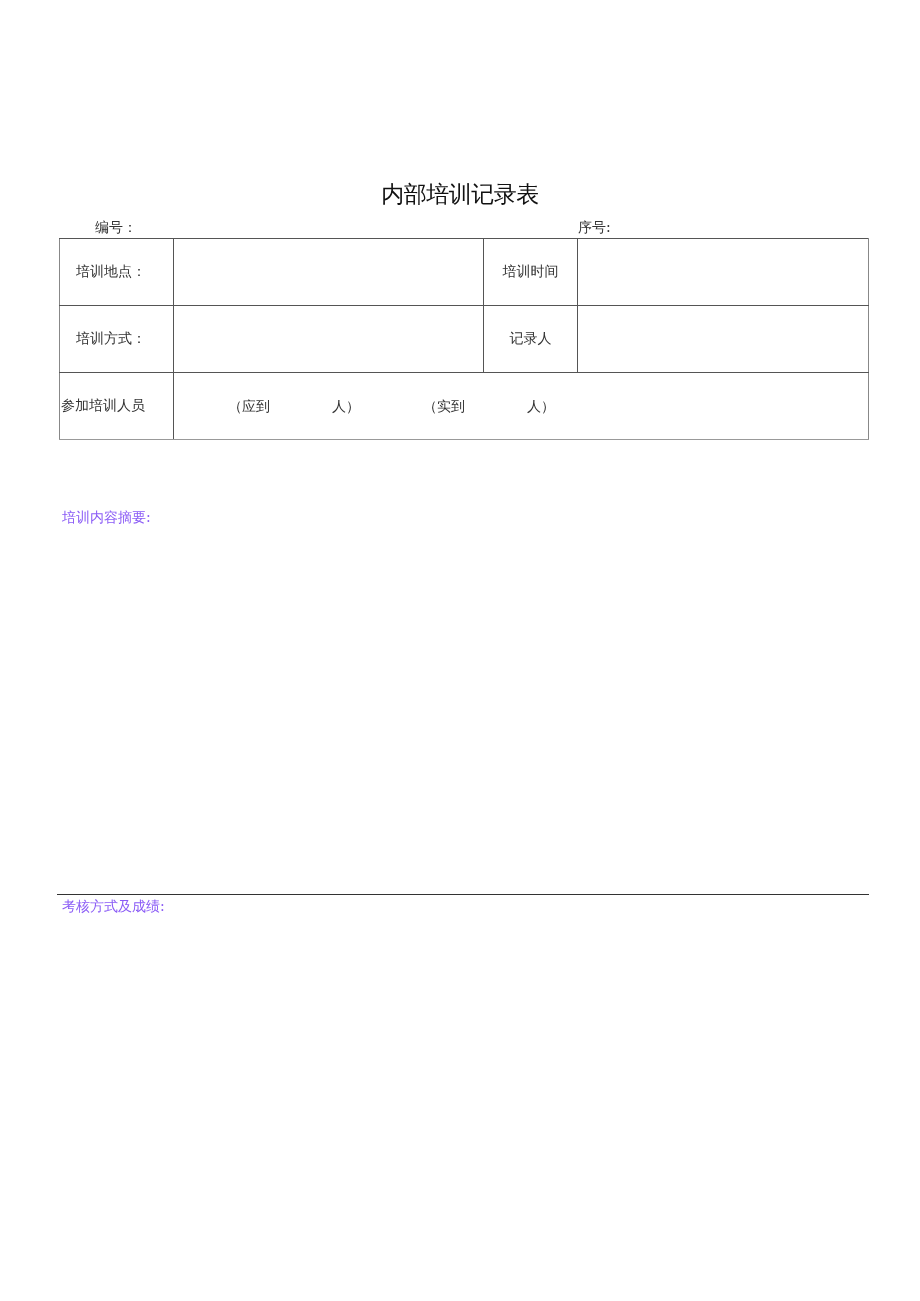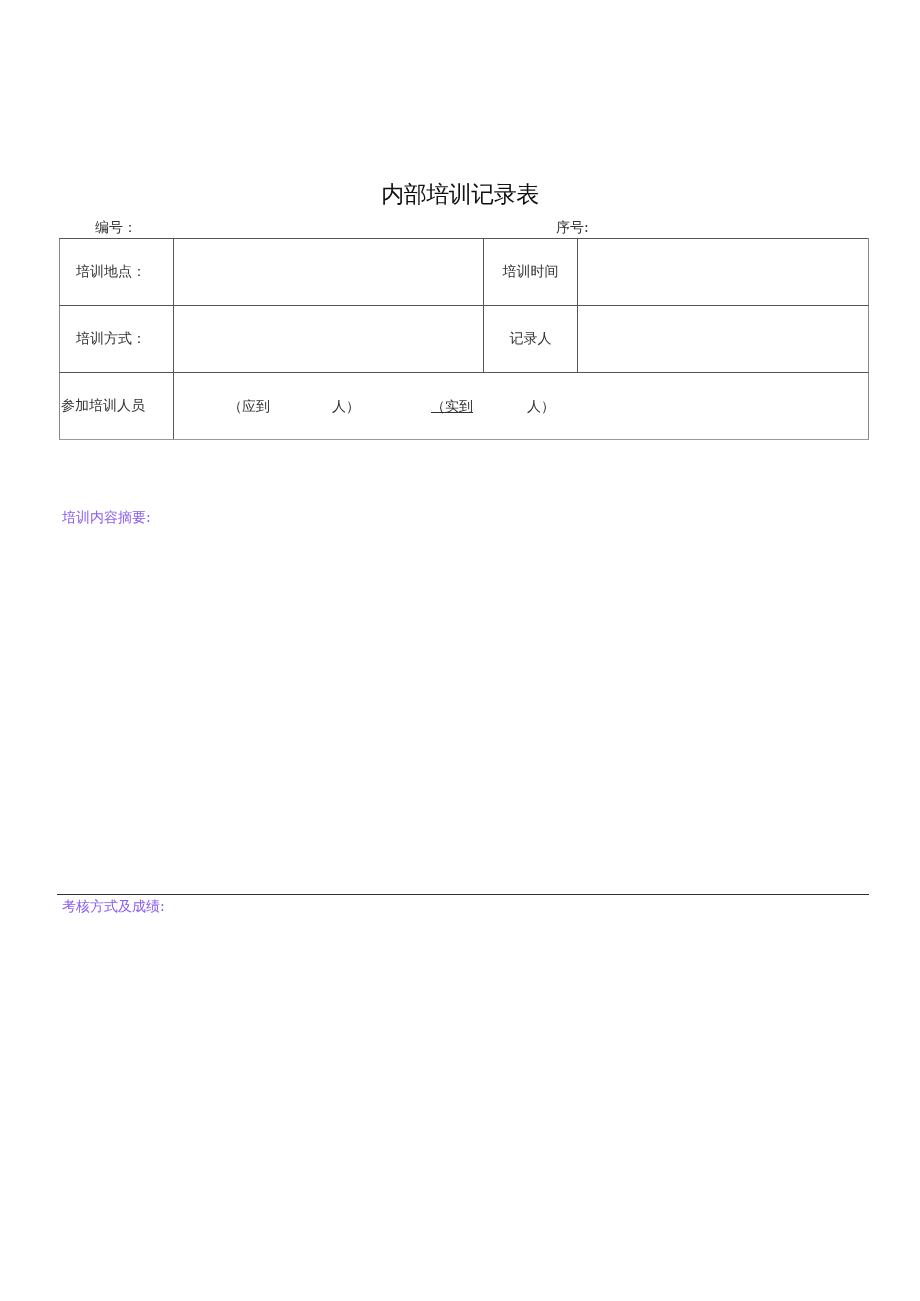--- a/index.html
+++ b/index.html
@@ -27,21 +27,21 @@
       color: #111111;
       margin-top: 38px;
     }
     .meta-label {
       position: absolute;
       top: 219px;
       font-size: 14px;
       color: #333333;
     }
     .meta-bianhao { left: 95px; }
-    .meta-xuhao { left: 556px; }
+    .meta-xuhao { left: 578px; }
 
     .form-table {
       position: absolute;
       left: 59px;
       top: 238px;
       width: 809px;
       border-collapse: collapse;
       table-layout: fixed;
     }
     .form-table td {
@@ -64,21 +64,21 @@
       height: 66px;
     }
     .attend span {
       position: absolute;
       top: 25px;
       font-size: 14px;
       white-space: nowrap;
     }
     .a1 { left: 54px; }
     .a2 { left: 158px; }
-    .a3 { left: 257px; text-decoration: underline; }
+    .a3 { left: 249px; }
     .a4 { left: 353px; }
 
     .section-label {
       position: absolute;
       left: 62px;
       font-size: 14px;
       color: #8b5cf6;
     }
     .summary-label { top: 509px; }
     .exam-label { top: 898px; }

